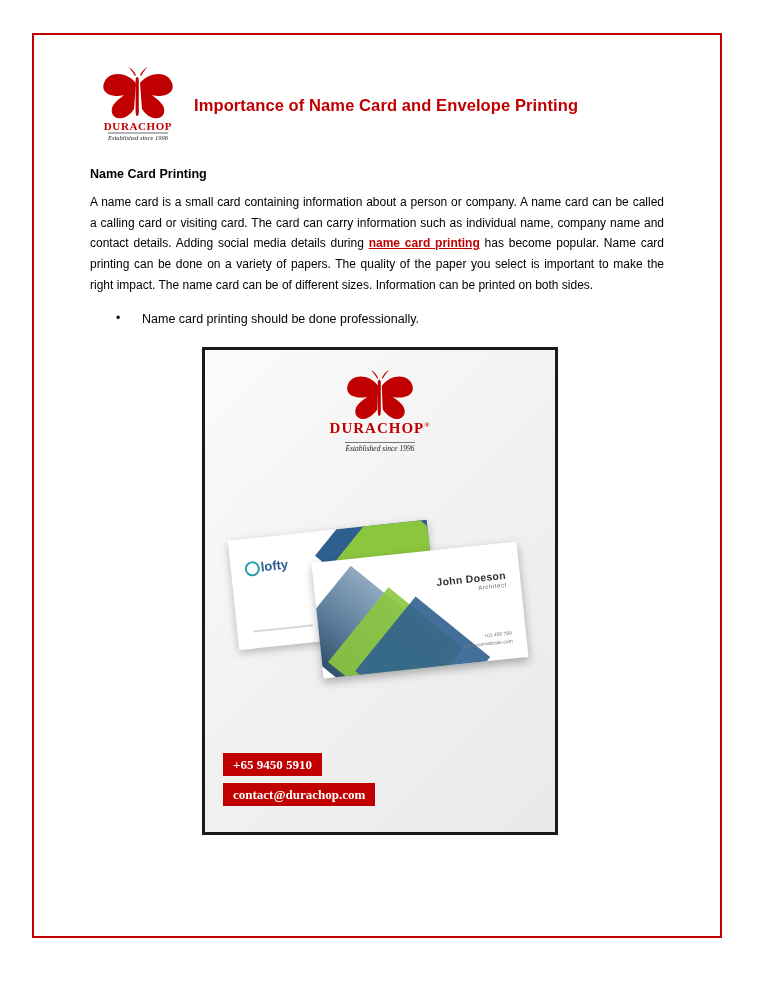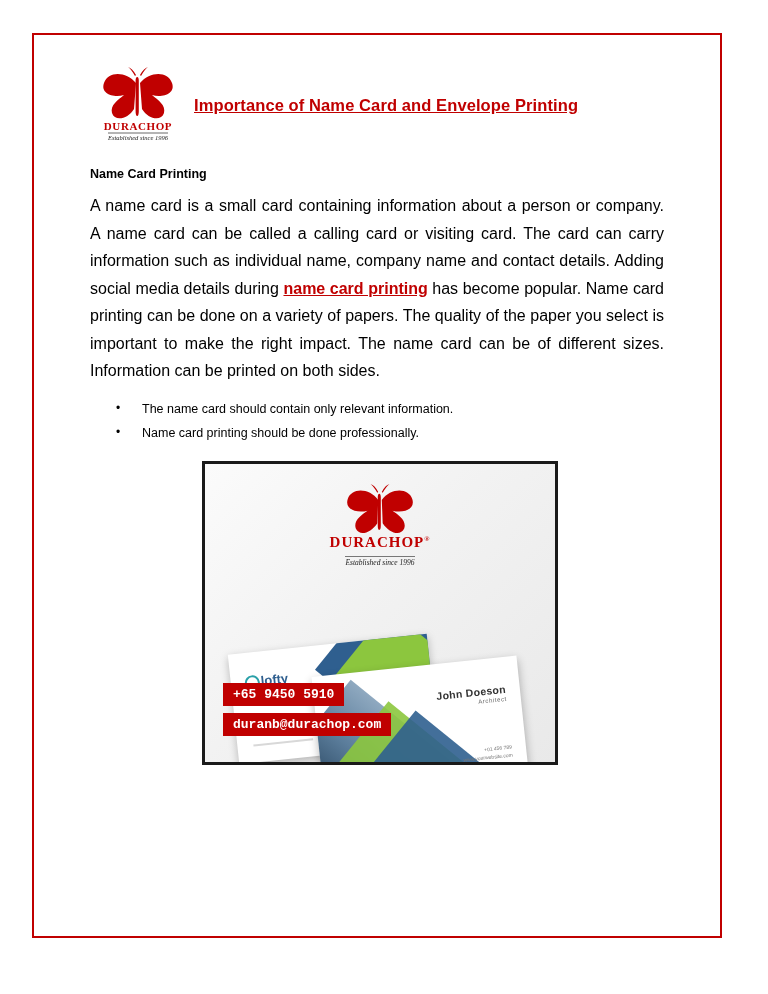--- a/index.html
+++ b/index.html
@@ -52,34 +52,33 @@
     width: 96px;
     height: 80px;
     position: relative;
     flex: 0 0 auto;
   }
   .logo svg { display:block; }
   .doc-title {
     color: #C00000;
     font-size: 16.5px;
     font-weight: bold;
-    text-decoration: underline;
     white-space: nowrap;
     letter-spacing: 0.1px;
   }
 
   
   h2.section {
     font-size: 12.5px;
     font-weight: bold;
     margin: 22px 0 0 0;
     color: #000;
   }
   p.para {
-    font-size: 16px;
+    font-size: 12px;
     line-height: 1.72;
     text-align: justify;
     margin: 11px 6px 0 0;
     color: #000;
   }
   a.inline-link {
     color: #C00000;
     text-decoration: underline;
     font-weight: bold;
   }
@@ -104,21 +103,21 @@
 
   
   .figure-wrap {
     margin-top: 16px;
     display: flex;
     justify-content: center;
   }
   .figure {
     position: relative;
     width: 356px;
-    height: 304px;
+    height: 488px;
     border: 3px solid #1a1a1a;
     background: linear-gradient(135deg,#fbfbfb 0%,#f2f2f2 45%,#e9e9e9 100%);
     box-sizing: border-box;
     overflow: hidden;
   }
   .fig-logo {
     position: absolute;
     left: 50%;
     transform: translateX(-50%);
     top: 18px;
@@ -217,21 +216,21 @@
     position:absolute; right:14px; bottom:14px;
     font-size:5px; color:#777; line-height:1.5; text-align:right;
   }
 
   .contact-bar {
     position: absolute;
     left: 18px;
     height: 23px;
     background: #C00000;
     color: #ffffff;
-    font-family: Liberation Mono, monospace;
+    font-family: Liberation Serif, serif;
     font-weight: bold;
     font-size: 13px;
     display: flex;
     align-items: center;
     padding: 0 10px;
   }
   .bar-phone { bottom: 56px; }
   .bar-email { bottom: 26px; }
 </style>
 </head>
@@ -256,21 +255,20 @@
           <text x="48" y="75" font-family="Liberation Serif, serif" font-size="6.5" font-style="italic" fill="#222" text-anchor="middle">Established since 1996</text>
         </svg>
       </div>
       <div class="doc-title">Importance of Name Card and Envelope Printing</div>
     </div>
 
     <h2 class="section">Name Card Printing</h2>
     <p class="para"><span>A name card is a small card containing information about a person or company.  A name card can be called a calling card or visiting card. The card can carry information such as individual name, company name and contact details. Adding social media details during </span><a class="inline-link" href="#">name card printing</a><span> has become popular. Name card printing can be done on a variety of papers. The quality of the paper you select is important to make the right impact. The name card can be of different sizes. Information can be printed on both sides.</span></p>
 
     <ul class="rules">
-      <li>The name card should contain only relevant information.</li>
       <li>Name card printing should be done professionally.</li>
     </ul>
 
     <div class="figure-wrap">
       <div class="figure">
 
         <div class="fig-logo">
           <svg width="86" height="52" viewBox="0 0 96 58" xmlns="http://www.w3.org/2000/svg">
             <g fill="#C00000">
               <path d="M46 20 C36 6, 16 6, 12 19 C8 31, 23 35, 34 32 C27 37, 18 43, 21 52 C25 61, 38 57, 45 46 Z"></path>
@@ -299,18 +297,18 @@
             <div class="cf-name">John Doeson</div>
             <div class="cf-role">Architect</div>
             <div class="cf-contact">
               <div>+01 456 789</div>
               <div>www.yourwebsite.com</div>
             </div>
           </div>
         </div>
 
         <div class="contact-bar bar-phone">+65 9450 5910</div>
-        <div class="contact-bar bar-email">duranb@durachop.com</div>
+        <div class="contact-bar bar-email">contact@durachop.com</div>
       </div>
     </div>
 
   </div>
 </div>
 
 </body></html>

